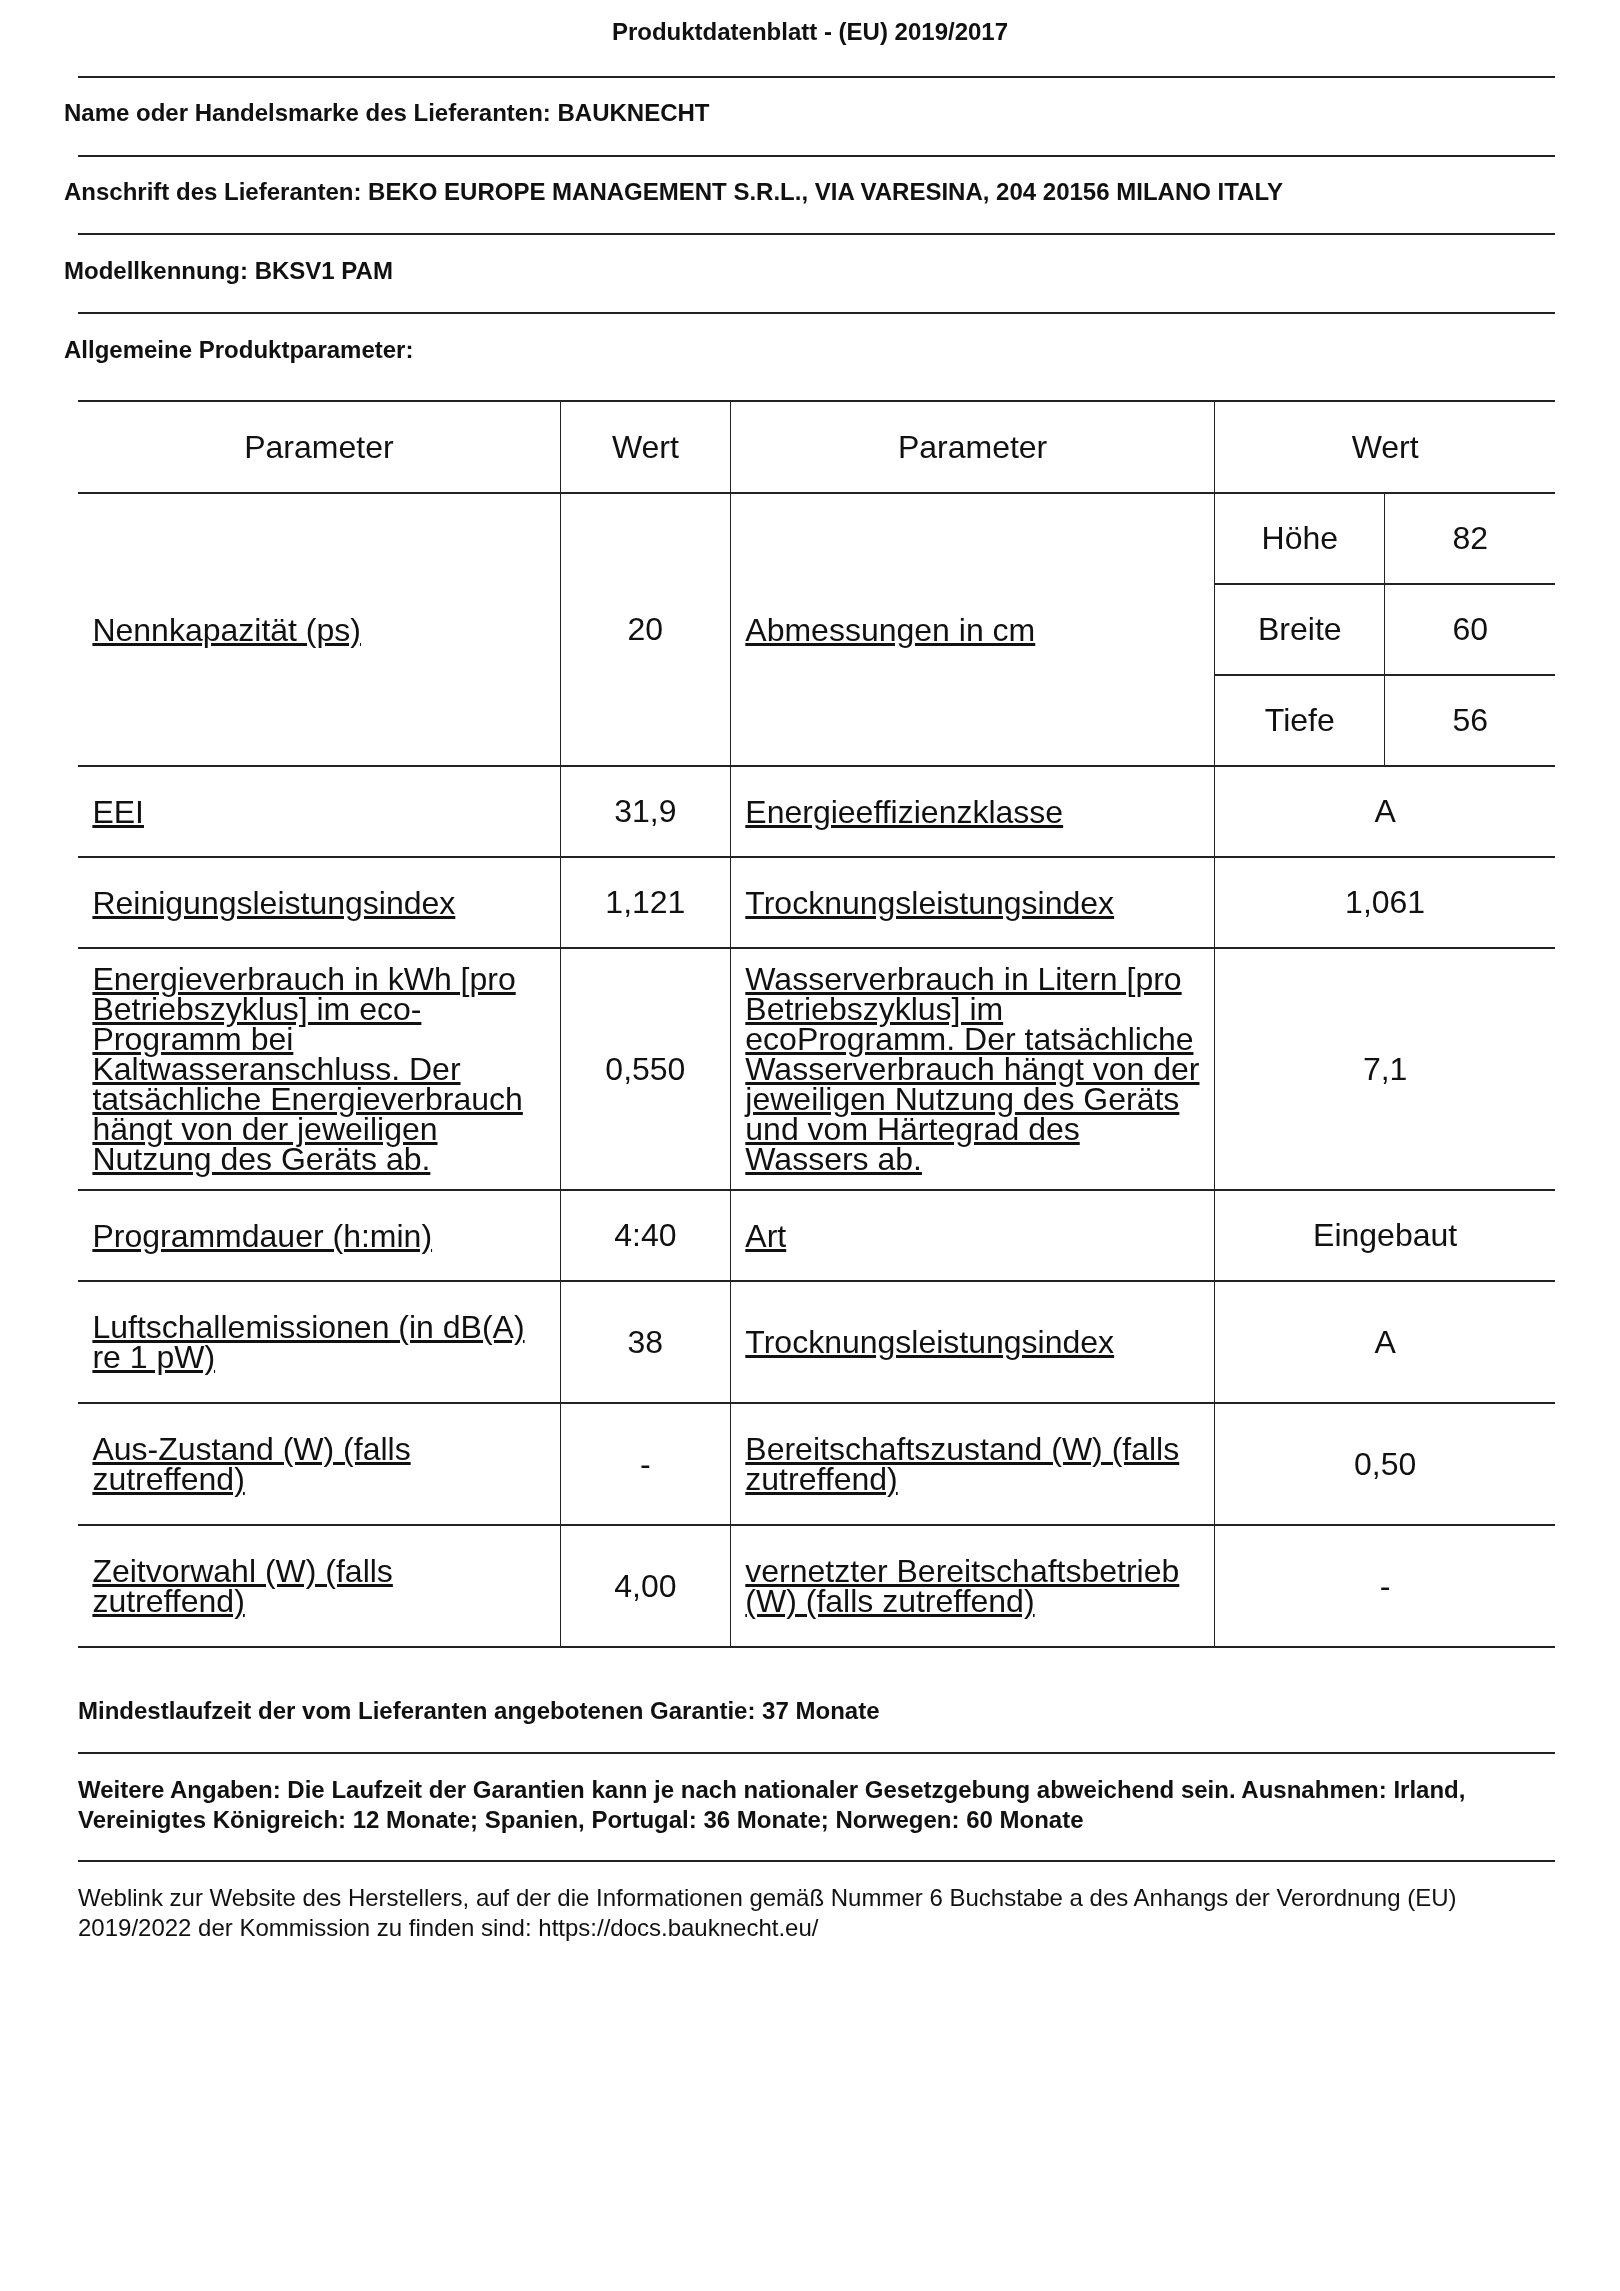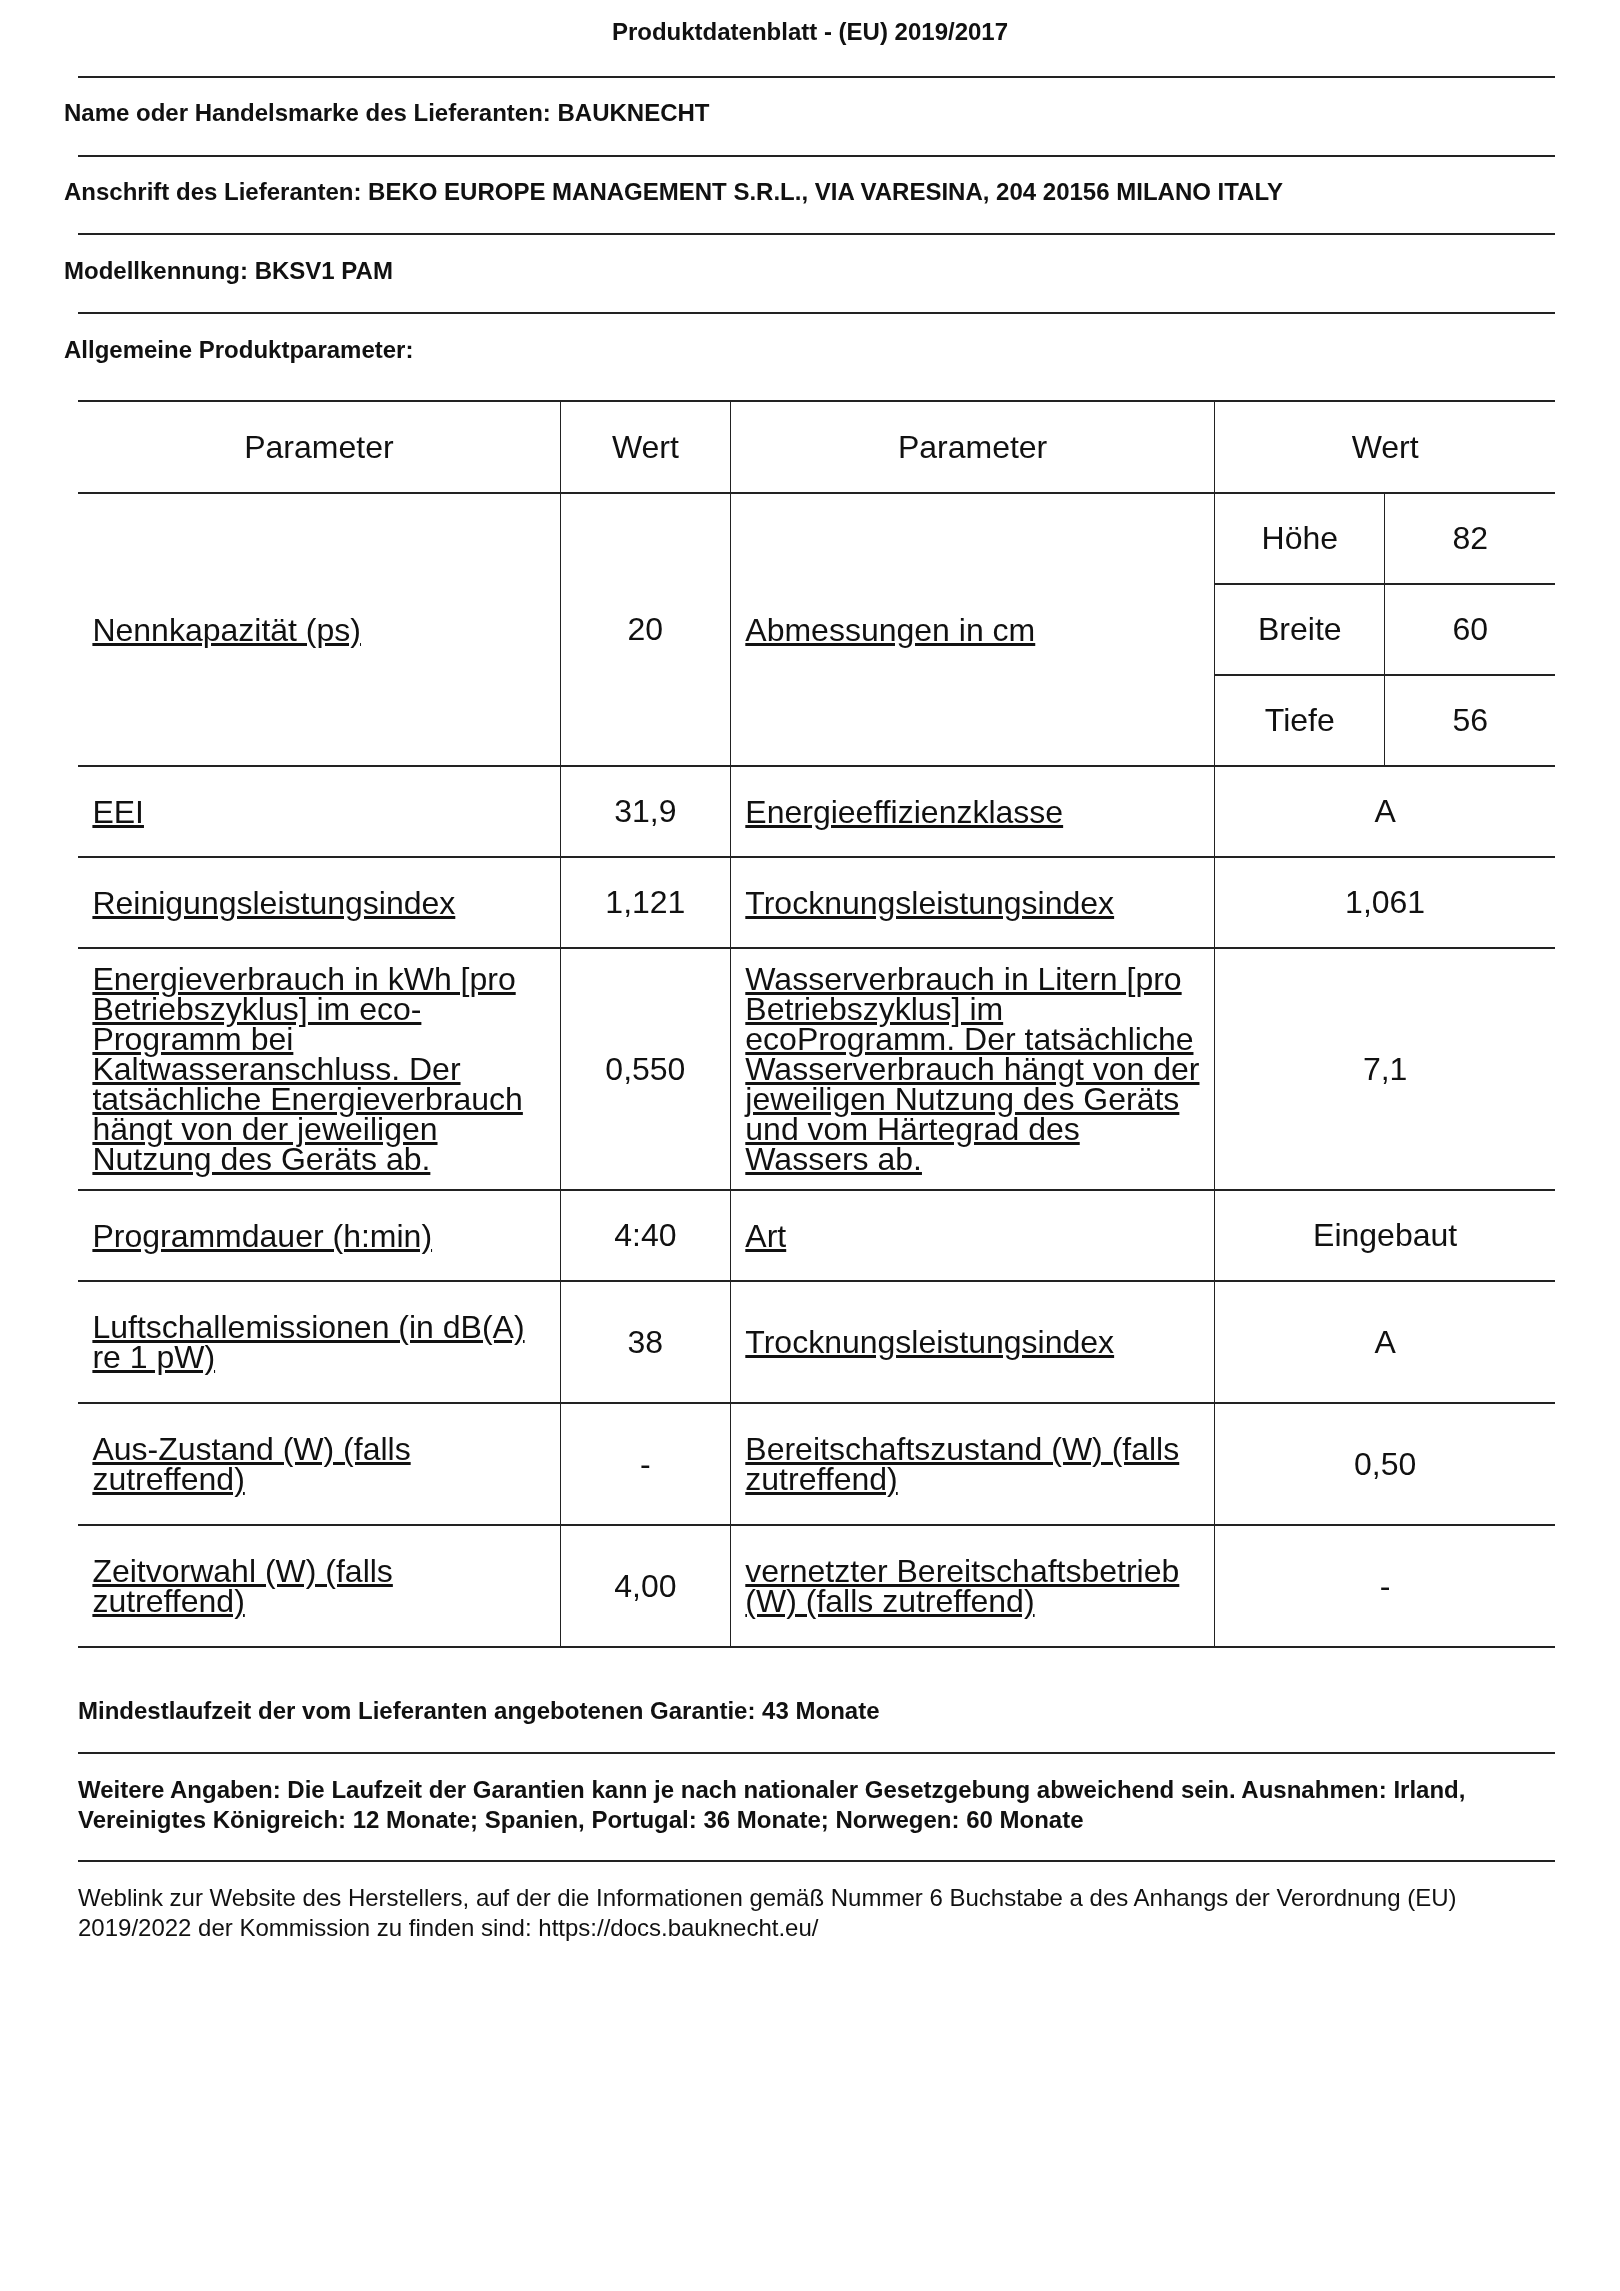--- a/index.html
+++ b/index.html
@@ -111,20 +111,20 @@
   </tr>
   <tr>
     <td class="l h139">Zeitvorwahl (W) (falls zutreffend)</td>
     <td class="c">4,00</td>
     <td class="l">vernetzter Bereitschaftsbetrieb (W) (falls zutreffend)</td>
     <td colspan="2" class="c">-</td>
   </tr>
 </tbody>
   </table>
 
-<div class="para bold" style="top:1696px">Mindestlaufzeit der vom Lieferanten angebotenen Garantie: 43 Monate</div>
+<div class="para bold" style="top:1696px">Mindestlaufzeit der vom Lieferanten angebotenen Garantie: 37 Monate</div>
 <div class="rule" style="top:1752px"></div>
 
 <div class="para bold" style="top:1775px">Weitere Angaben: Die Laufzeit der Garantien kann je nach nationaler Gesetzgebung abweichend sein. Ausnahmen: Irland, Vereinigtes Königreich: 12 Monate; Spanien, Portugal: 36 Monate; Norwegen: 60 Monate</div>
 <div class="rule" style="top:1860px"></div>
 
 <div class="para" style="top:1883px">Weblink zur Website des Herstellers, auf der die Informationen gemäß Nummer 6 Buchstabe a des Anhangs der Verordnung (EU) 2019/2022 der Kommission zu finden sind: https://docs.bauknecht.eu/</div>
 
 
 </body></html>

